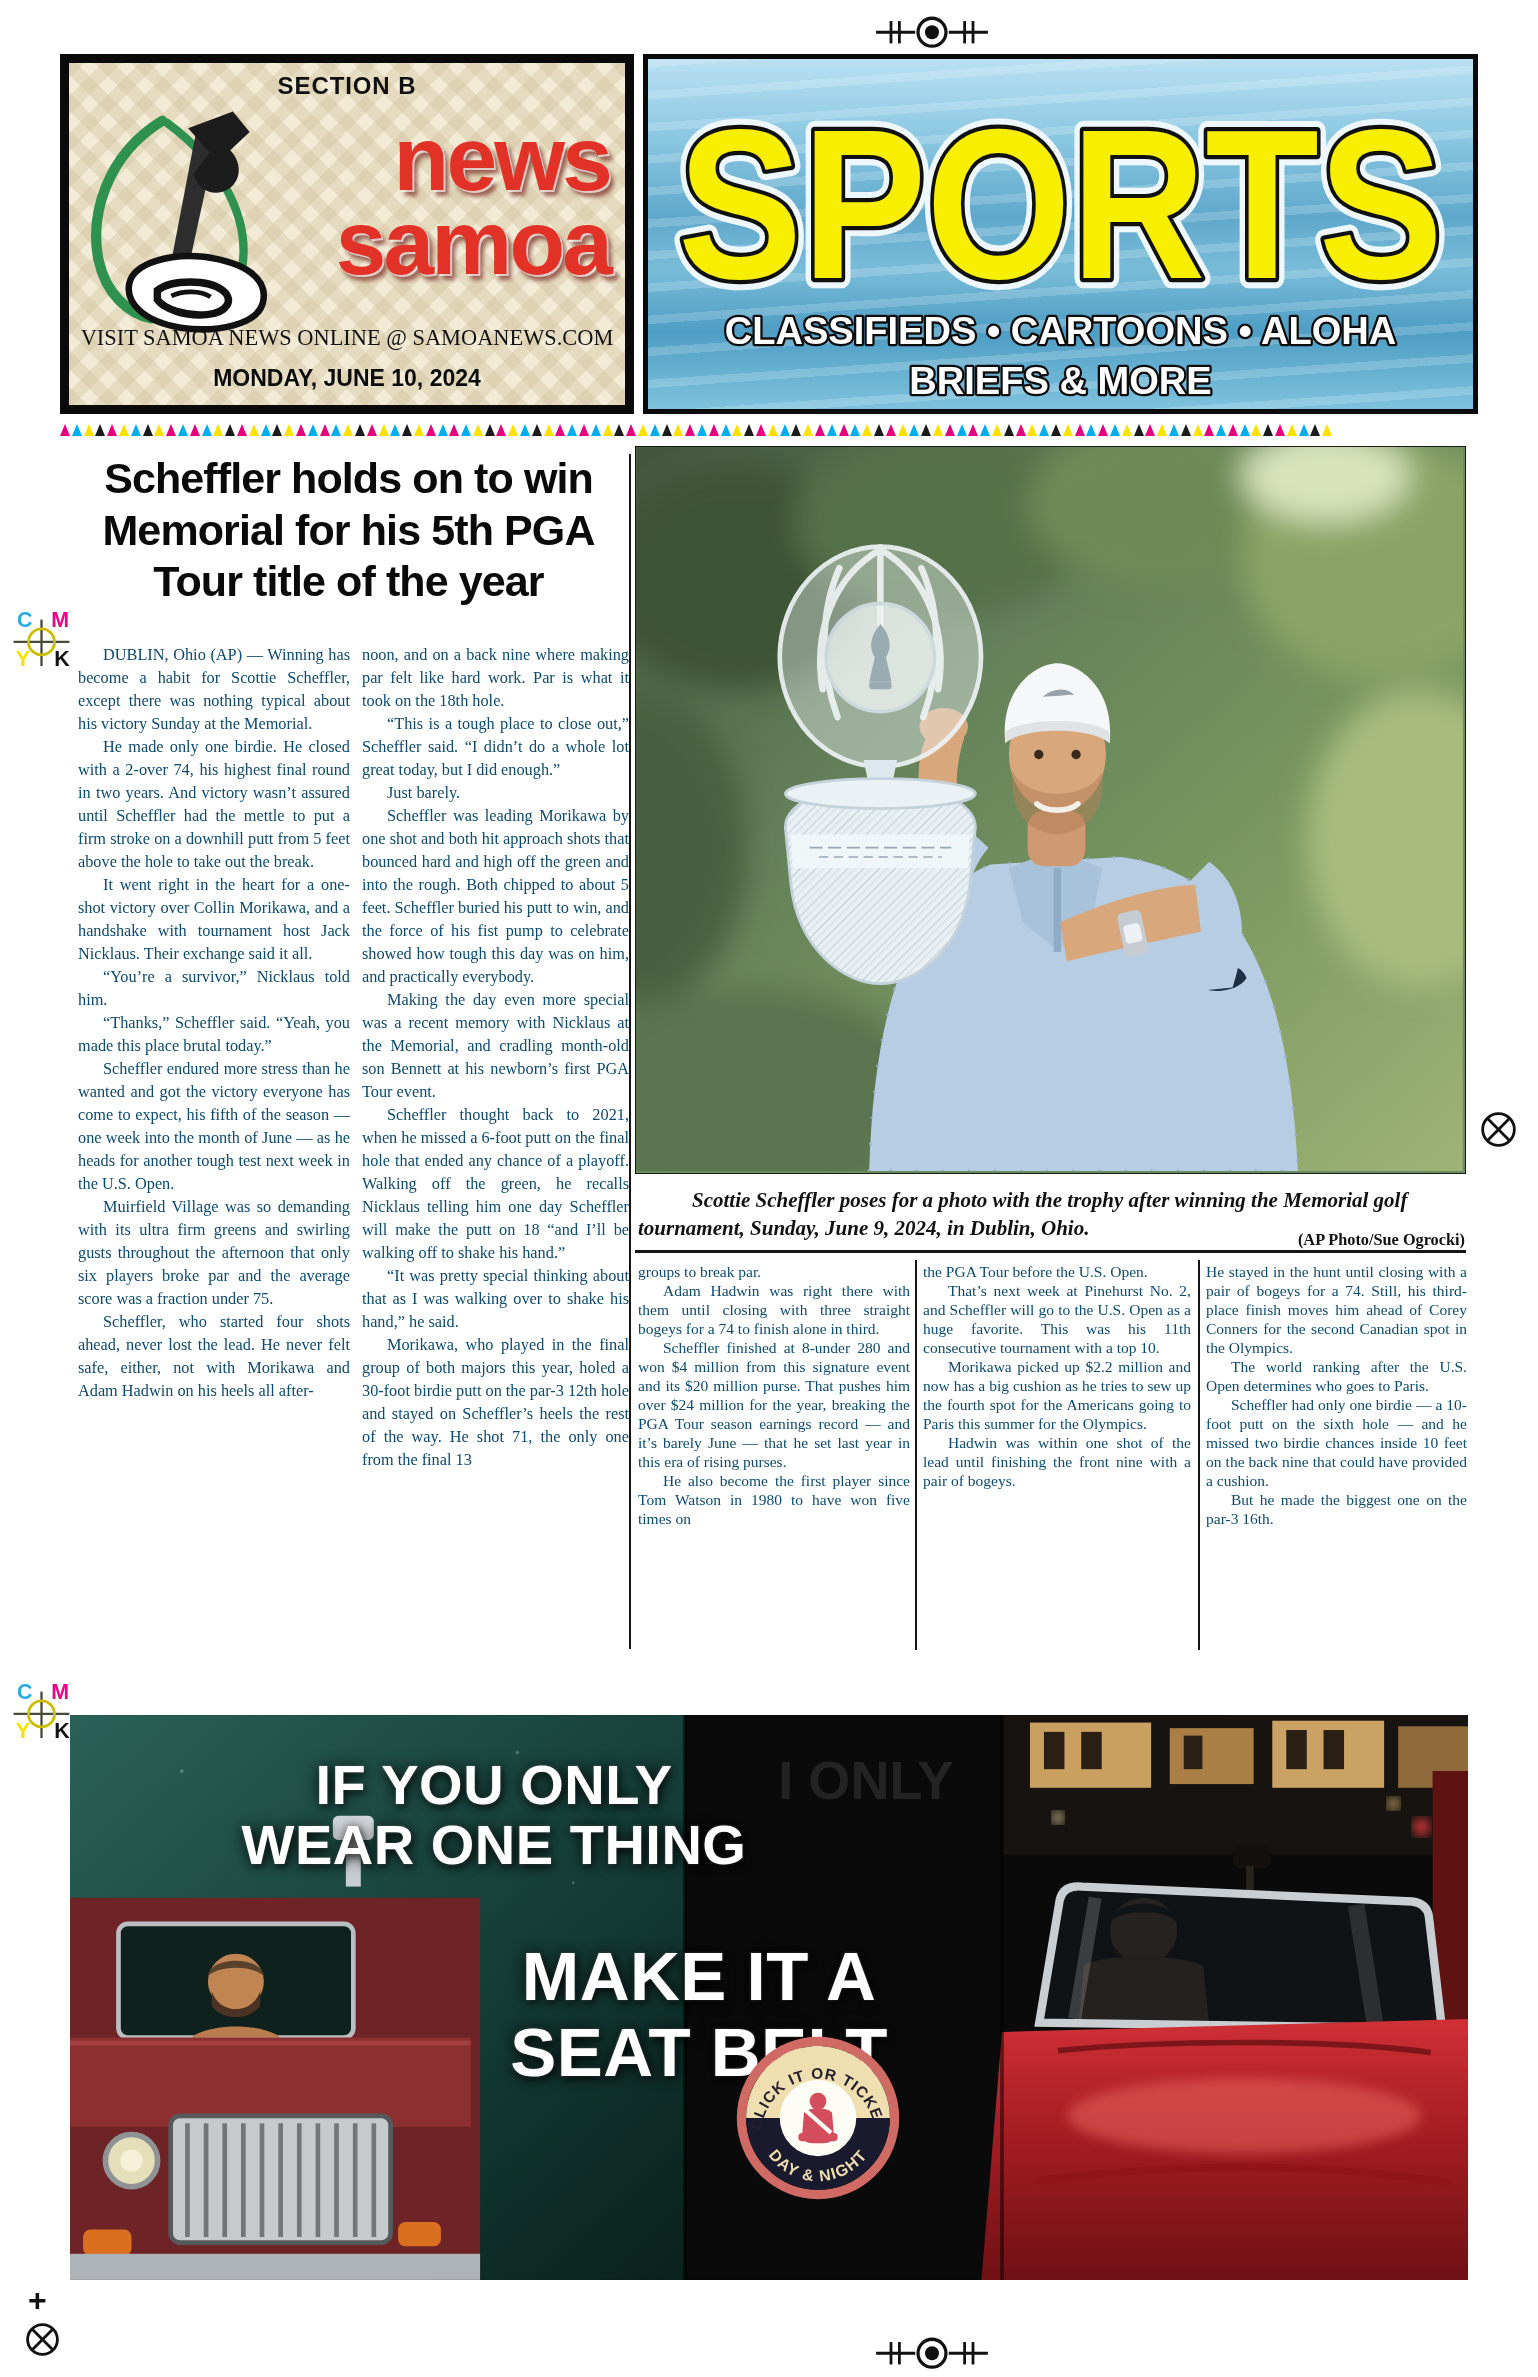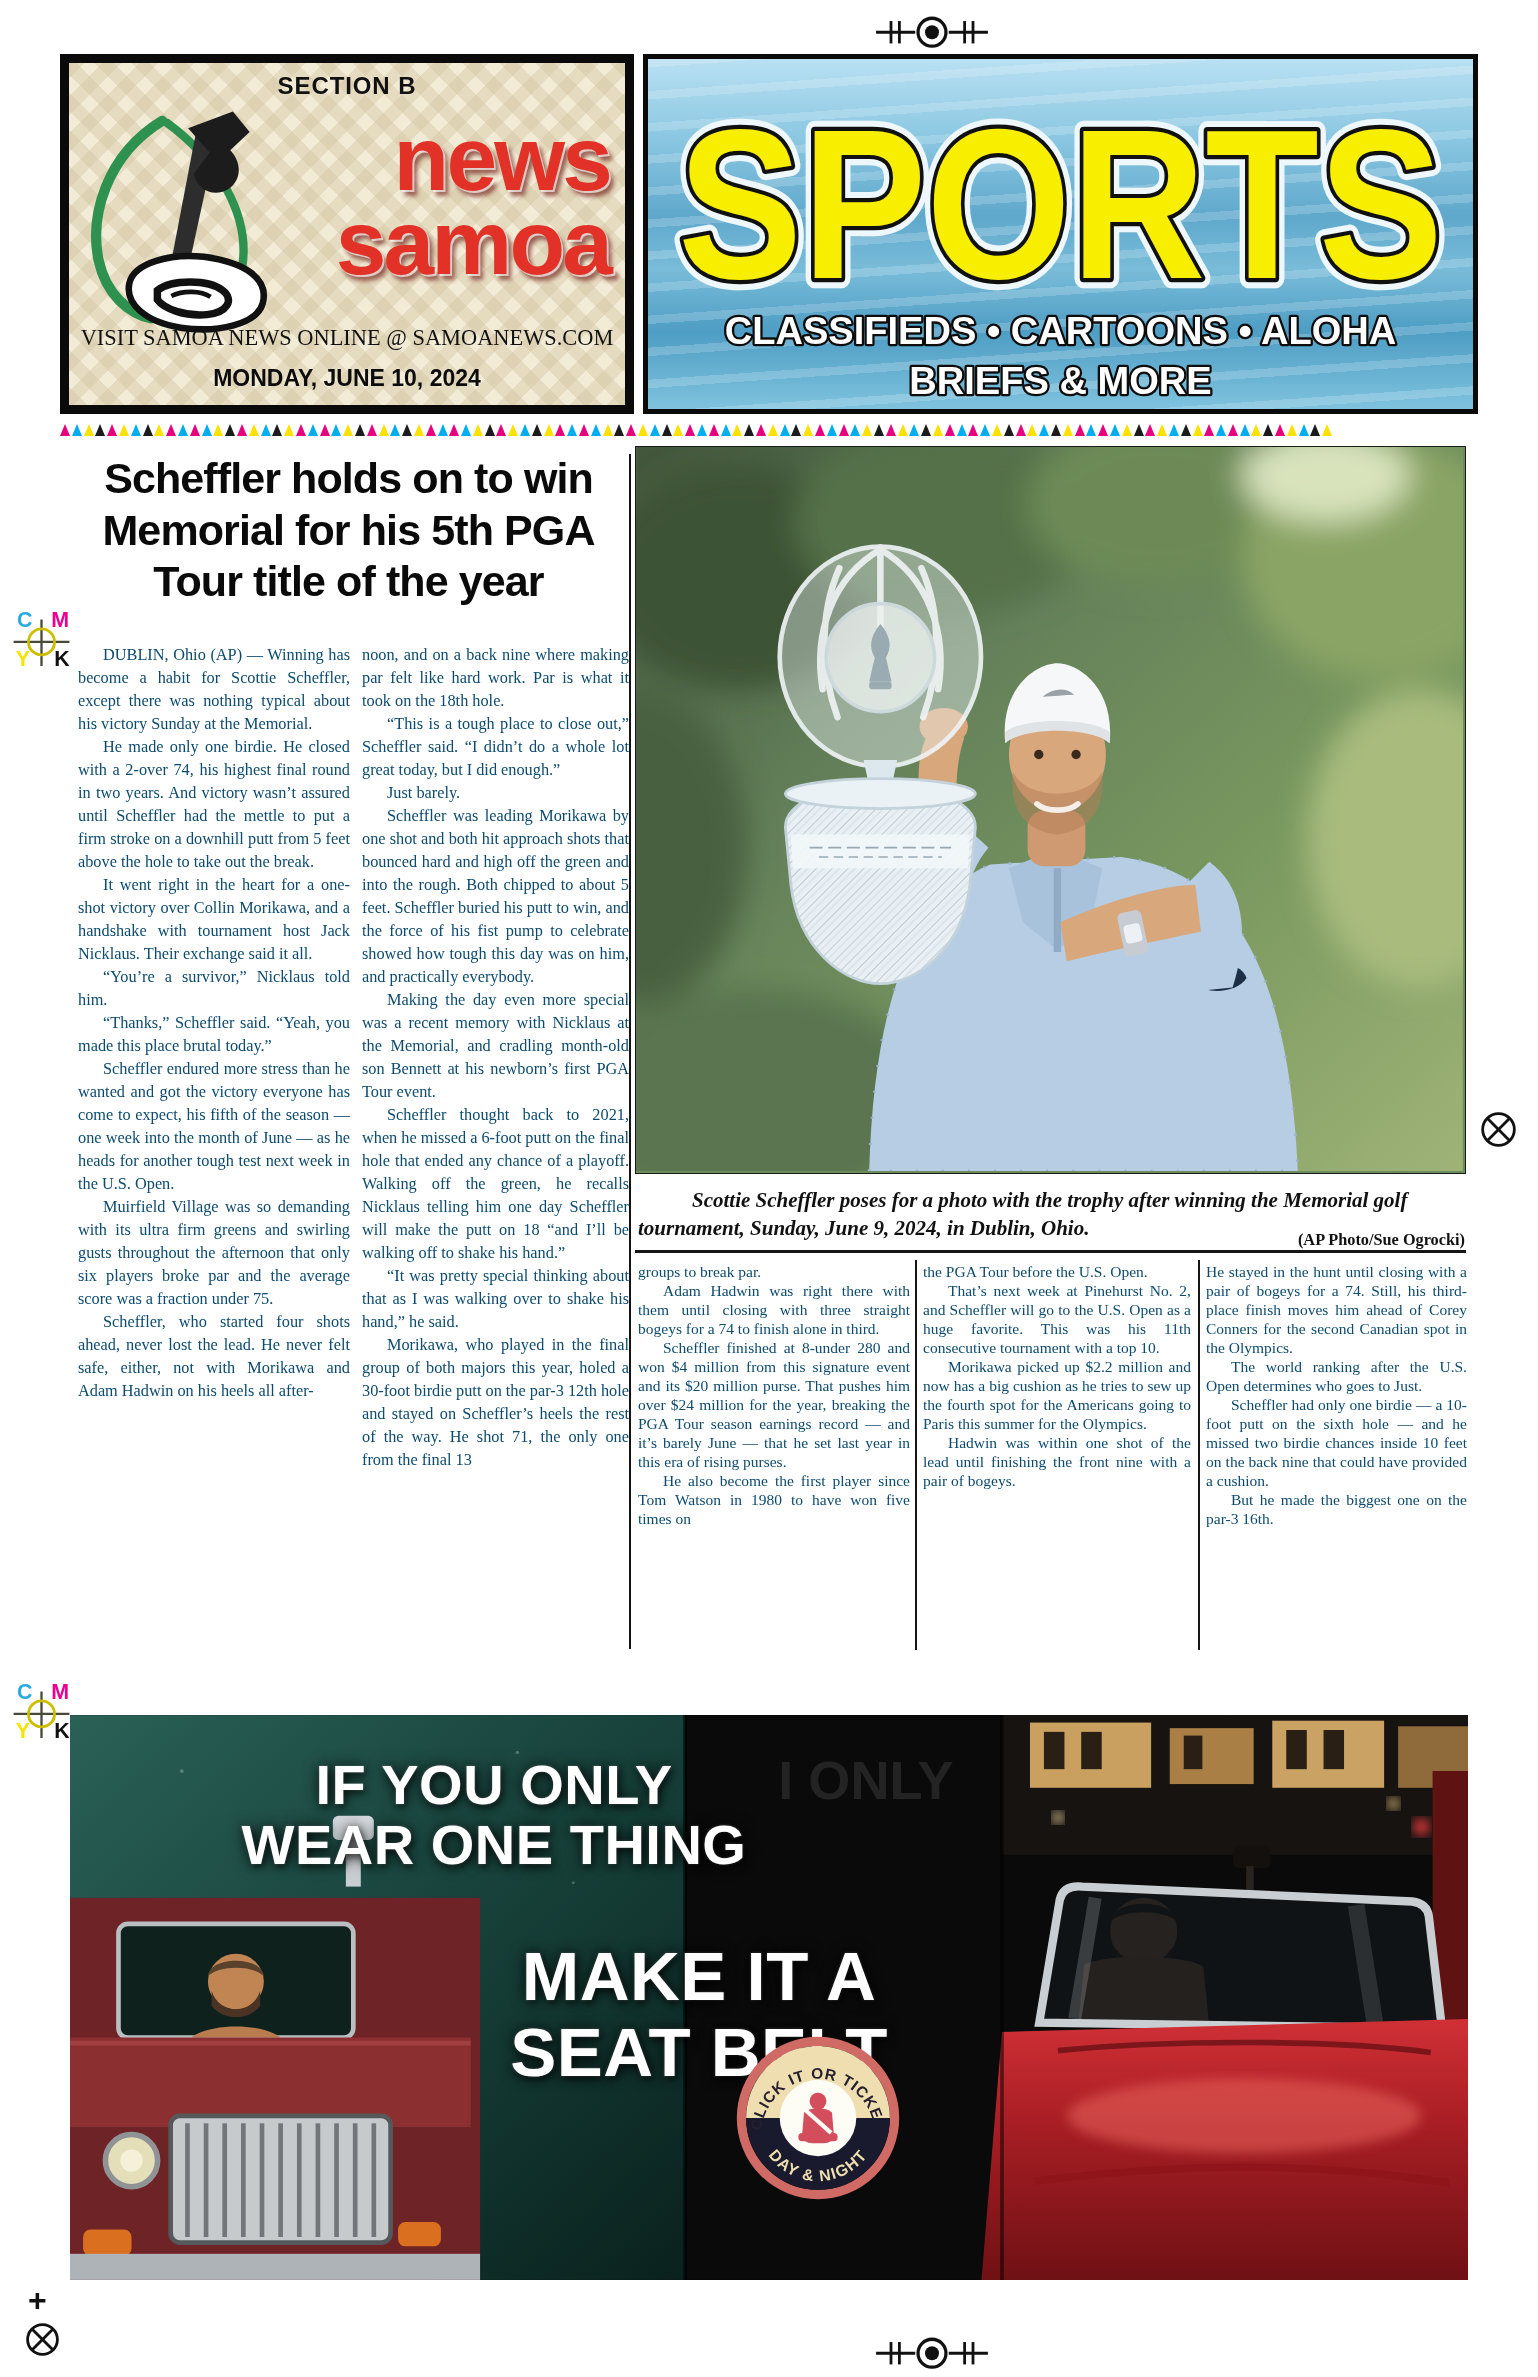--- a/index.html
+++ b/index.html
@@ -343,21 +343,21 @@
     <p>He also become the first player since Tom Watson in 1980 to have won five times on</p>
   </div>
 <div id="lcol2" class="abs newscol newscol-sm cont">
     <p>the PGA Tour before the U.S. Open.</p>
     <p>That’s next week at Pinehurst No. 2, and Scheffler will go to the U.S. Open as a huge favorite. This was his 11th consecutive tournament with a top 10.</p>
     <p>Morikawa picked up $2.2 million and now has a big cushion as he tries to sew up the fourth spot for the Americans going to Paris this summer for the Olympics.</p>
     <p>Hadwin was within one shot of the lead until finishing the front nine with a pair of bogeys.</p>
   </div>
 <div id="lcol3" class="abs newscol newscol-sm cont">
     <p>He stayed in the hunt until closing with a pair of bogeys for a 74. Still, his third-place finish moves him ahead of Corey Conners for the second Canadian spot in the Olympics.</p>
-    <p>The world ranking after the U.S. Open determines who goes to Just.</p>
+    <p>The world ranking after the U.S. Open determines who goes to Paris.</p>
     <p>Scheffler had only one birdie — a 10-foot putt on the sixth hole — and he missed two birdie chances inside 10 feet on the back nine that could have provided a cushion.</p>
     <p>But he made the biggest one on the par-3 16th.</p>
   </div>
 <div class="abs vrule" style="left:915px;top:1260px;height:390px"></div>
 <div class="abs vrule" style="left:1198px;top:1260px;height:390px"></div>
 
 <div id="ad" class="abs">
 <svg width="1398" height="565" viewBox="0 0 1500 606">
   <defs>
     <linearGradient id="teal" x1="0" y1="0" x2="1" y2="1">

